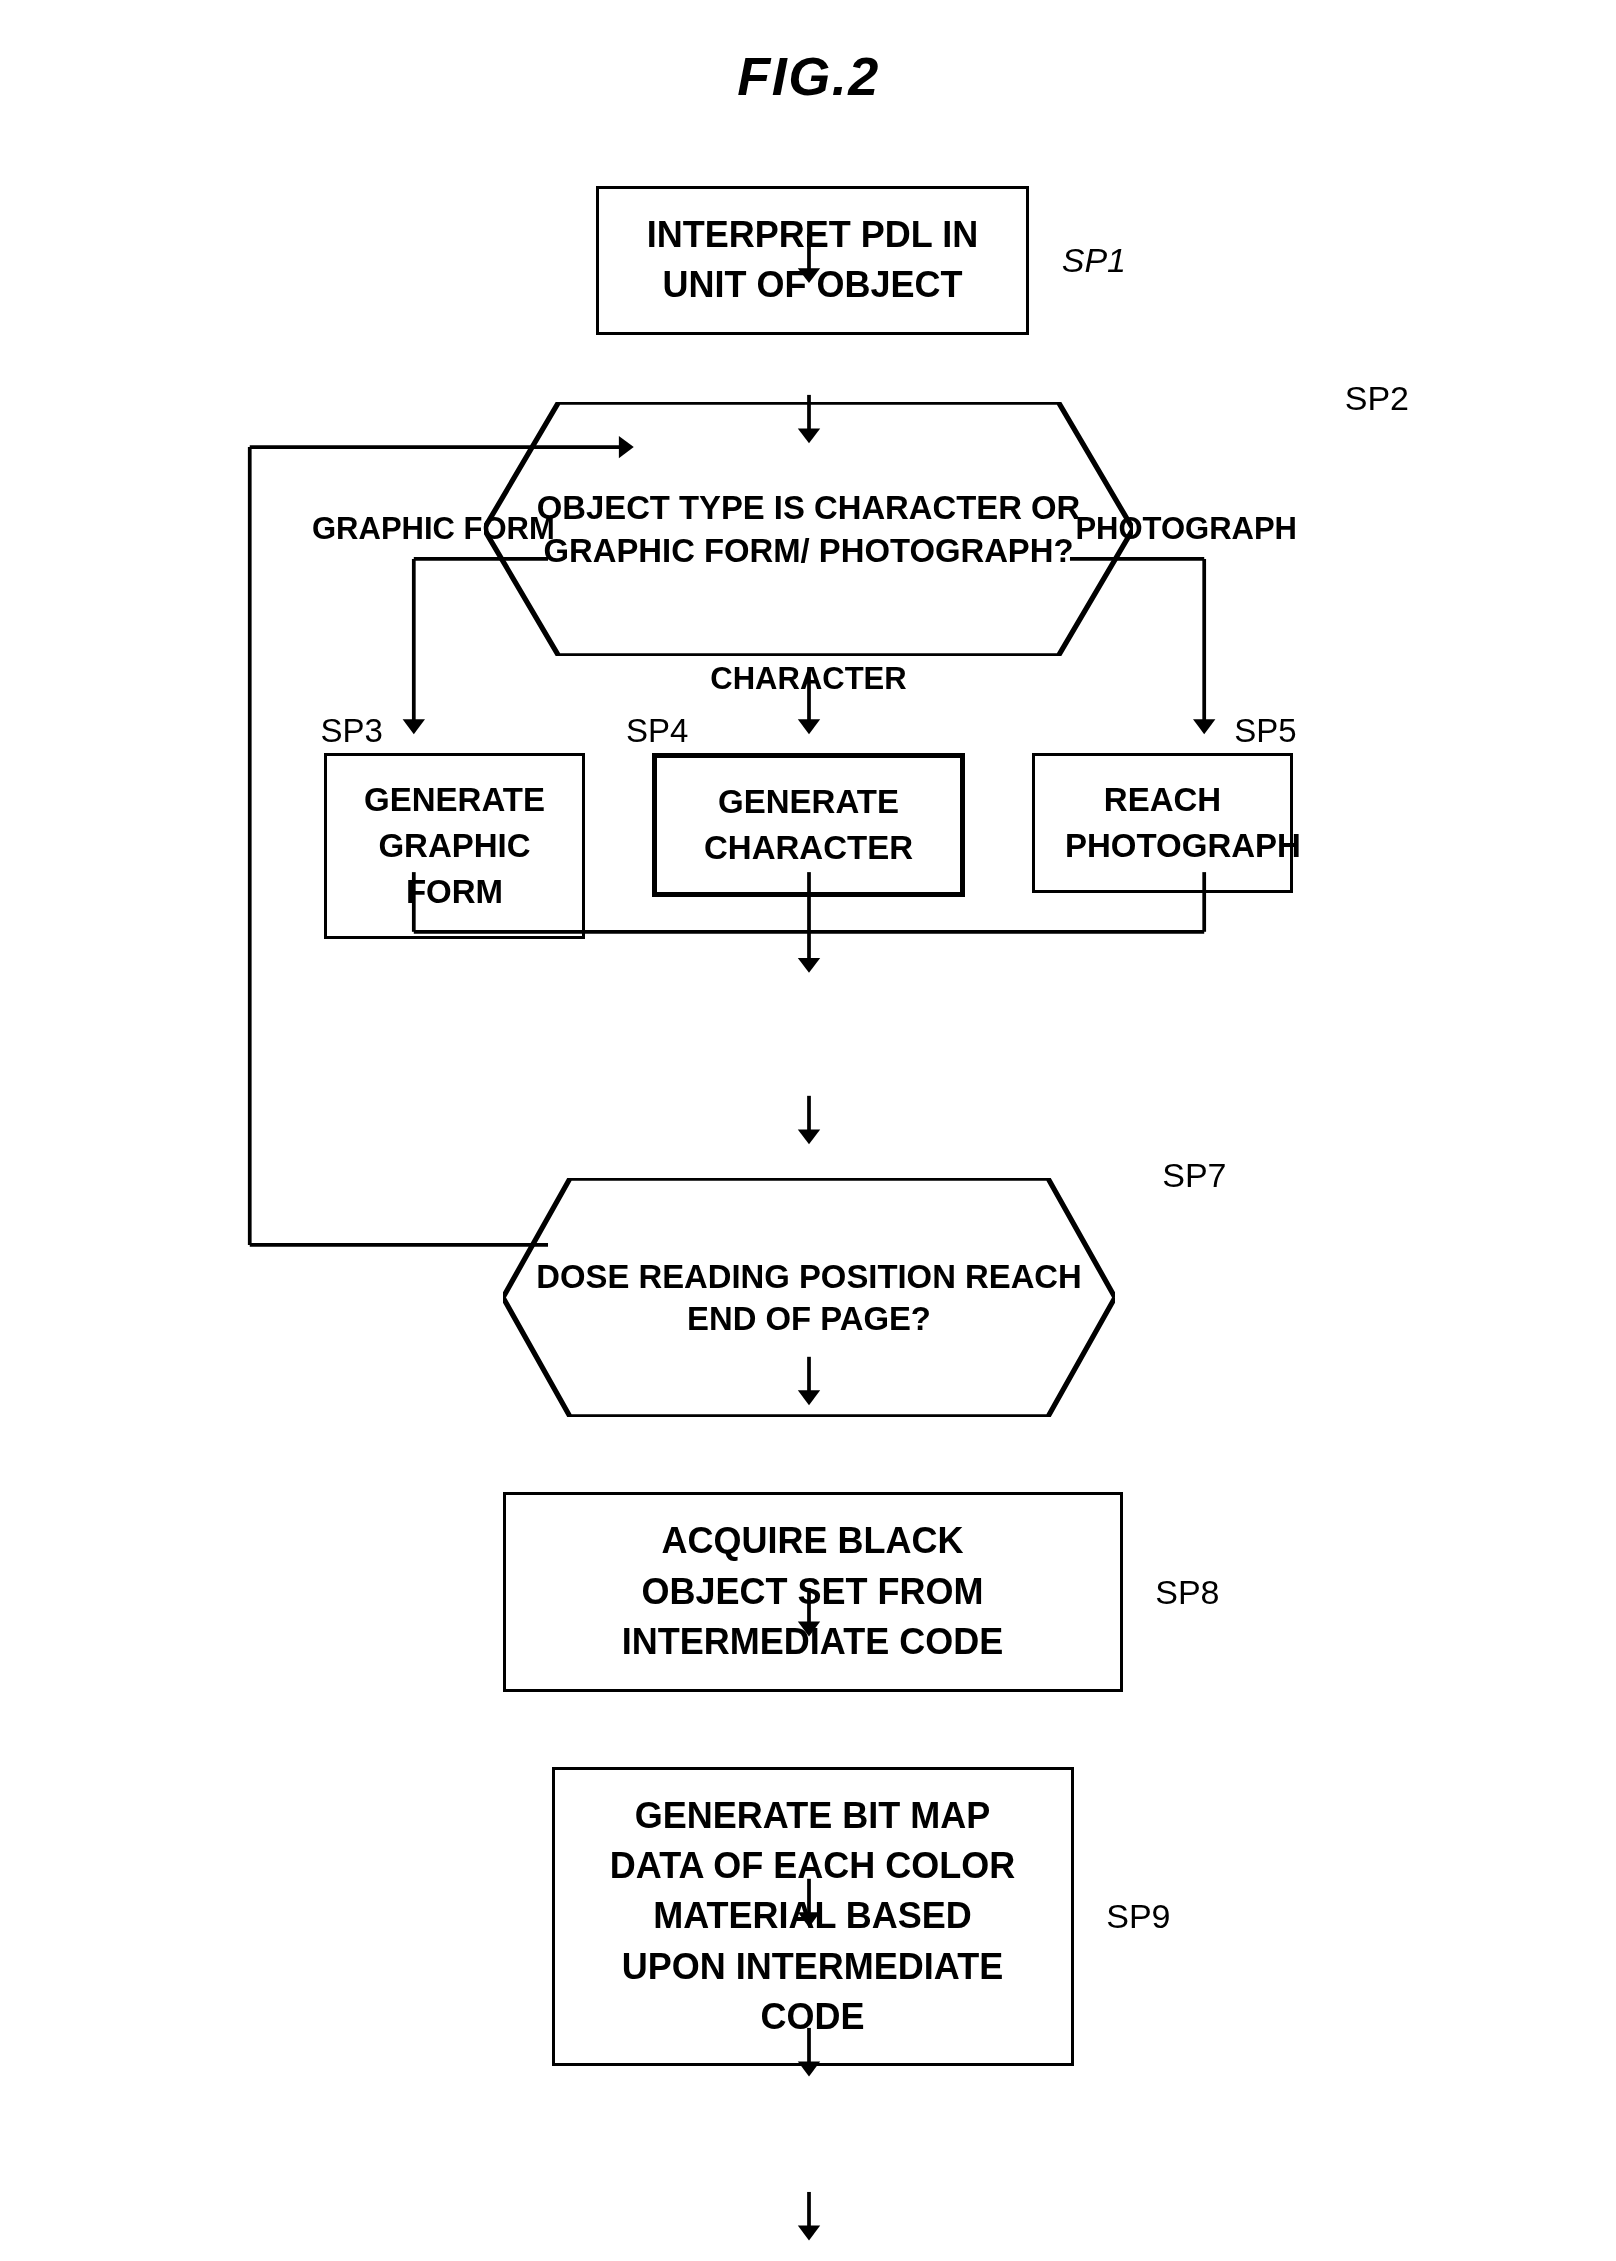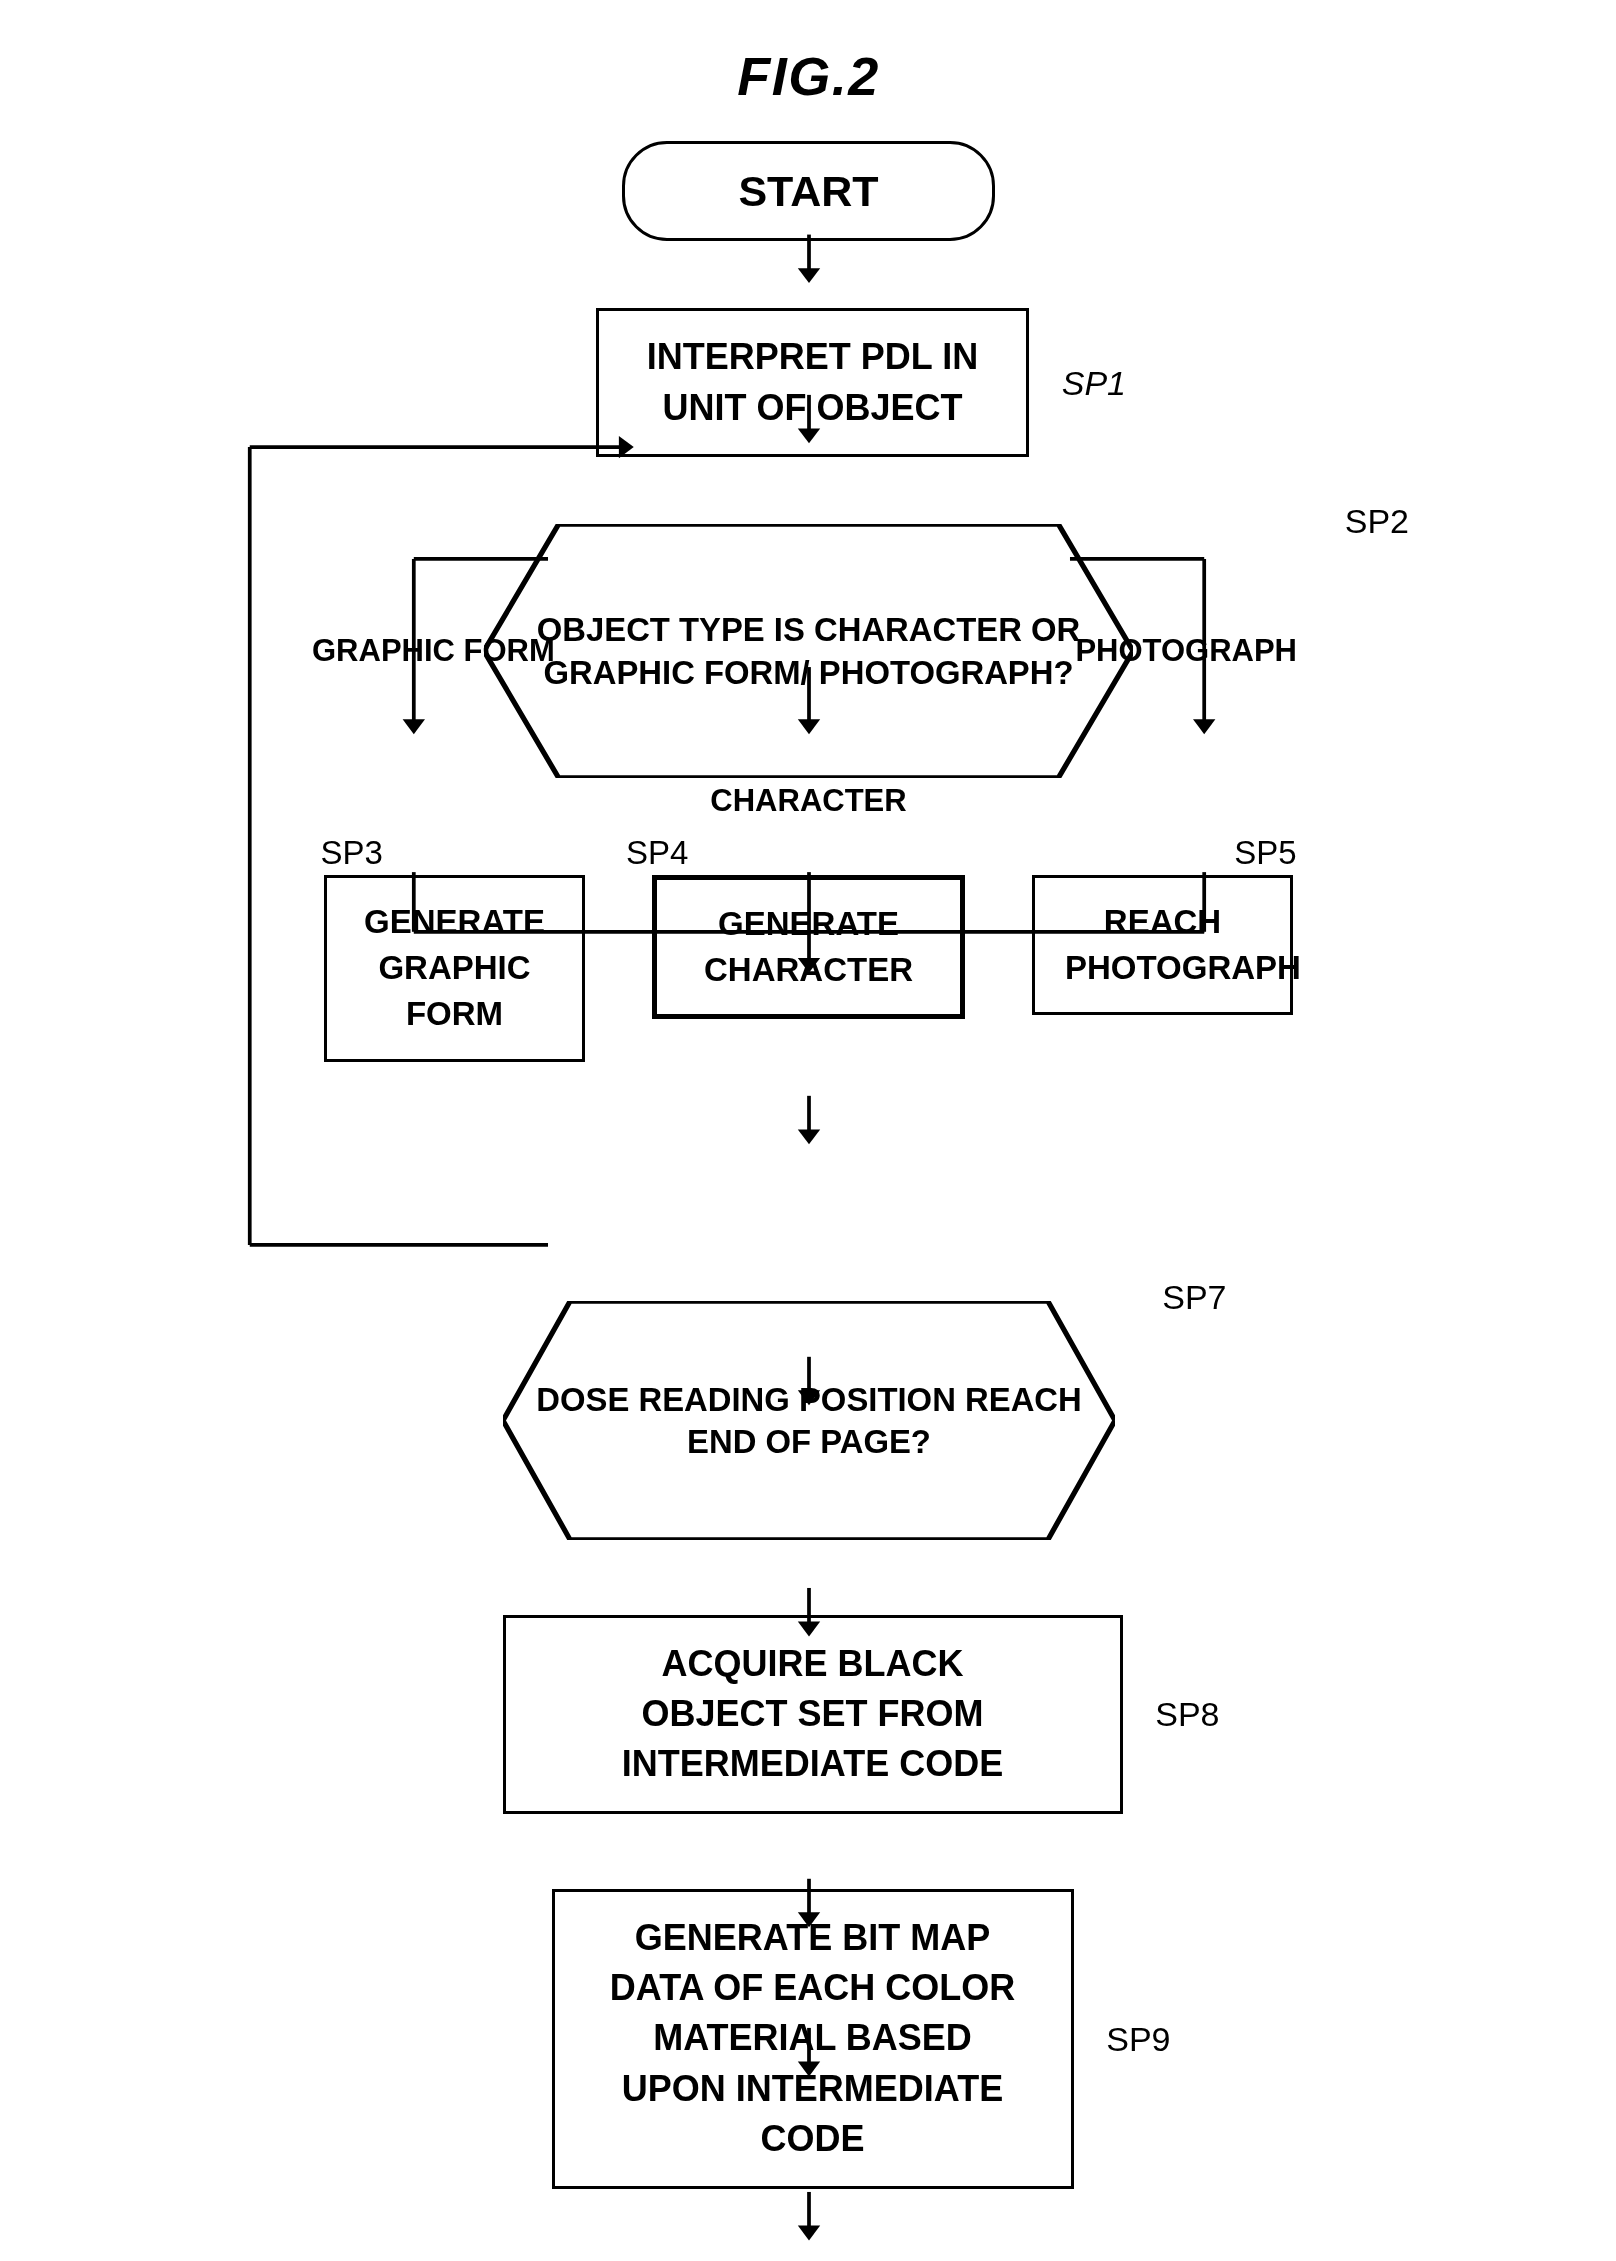--- a/index.html
+++ b/index.html
@@ -122,23 +122,20 @@
 
       <line x1="850" y1="2560" x2="850" y2="2610" stroke="#000" stroke-width="5"></line>
       <polygon points="850,2625 835,2605 865,2605" fill="#000"></polygon>
 
       <line x1="850" y1="2780" x2="850" y2="2830" stroke="#000" stroke-width="5"></line>
       <polygon points="850,2845 835,2825 865,2825" fill="#000"></polygon>
 
     </svg>
 
     <div style="display:flex;flex-direction:column;align-items:center;position:relative;">
-      <div style="margin-top:22.4px;display:flex;align-items:center;justify-content:center;position:relative;">
-        <div class="stadium" style="min-width:373px;font-size:43px;padding:22.4px 75px;">START</div>
-      </div>
 
       <div style="height:67px;"></div>
       <div class="step-wrapper" style="position:relative;">
         <div class="rect-box" style="width:433px;font-size:36px;line-height:1.4;">
           <span style="white-space:pre-line;">INTERPRET PDL IN
 UNIT OF OBJECT</span>
         </div>
         <span class="sp-label" style="right:-97px;top:50%;transform:translateY(-50%);font-style:italic;">SP1</span>
       </div>
 

